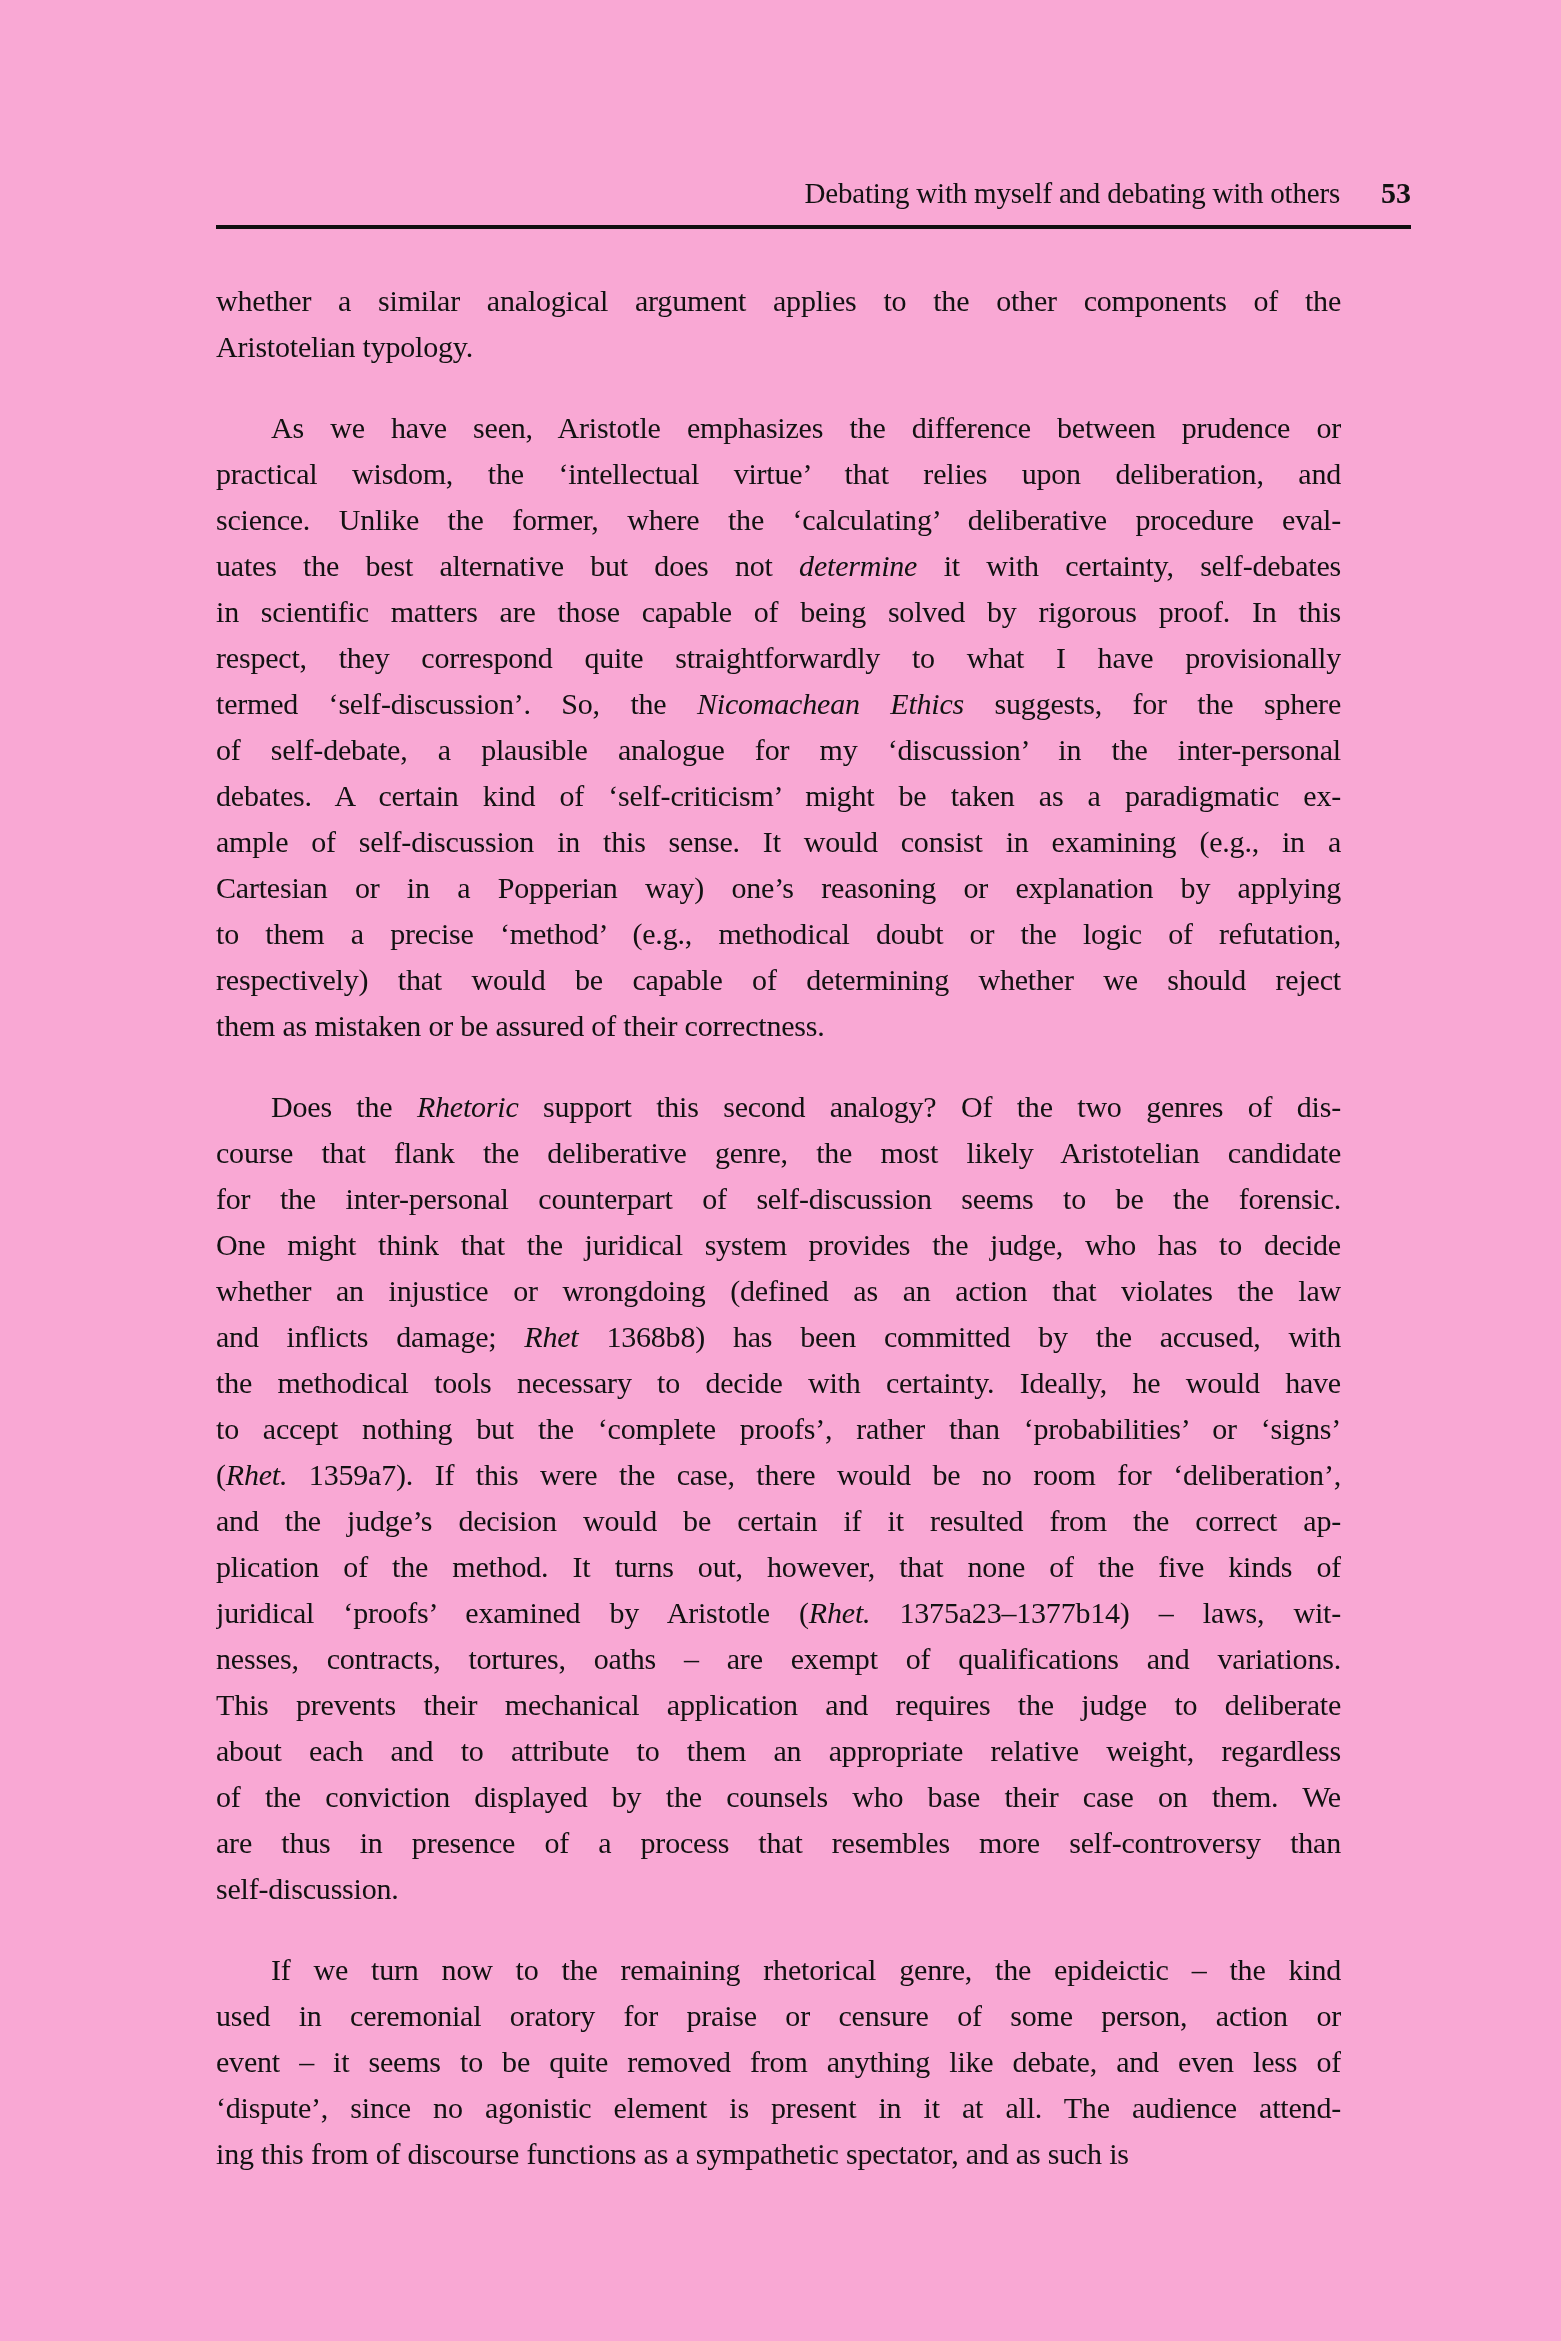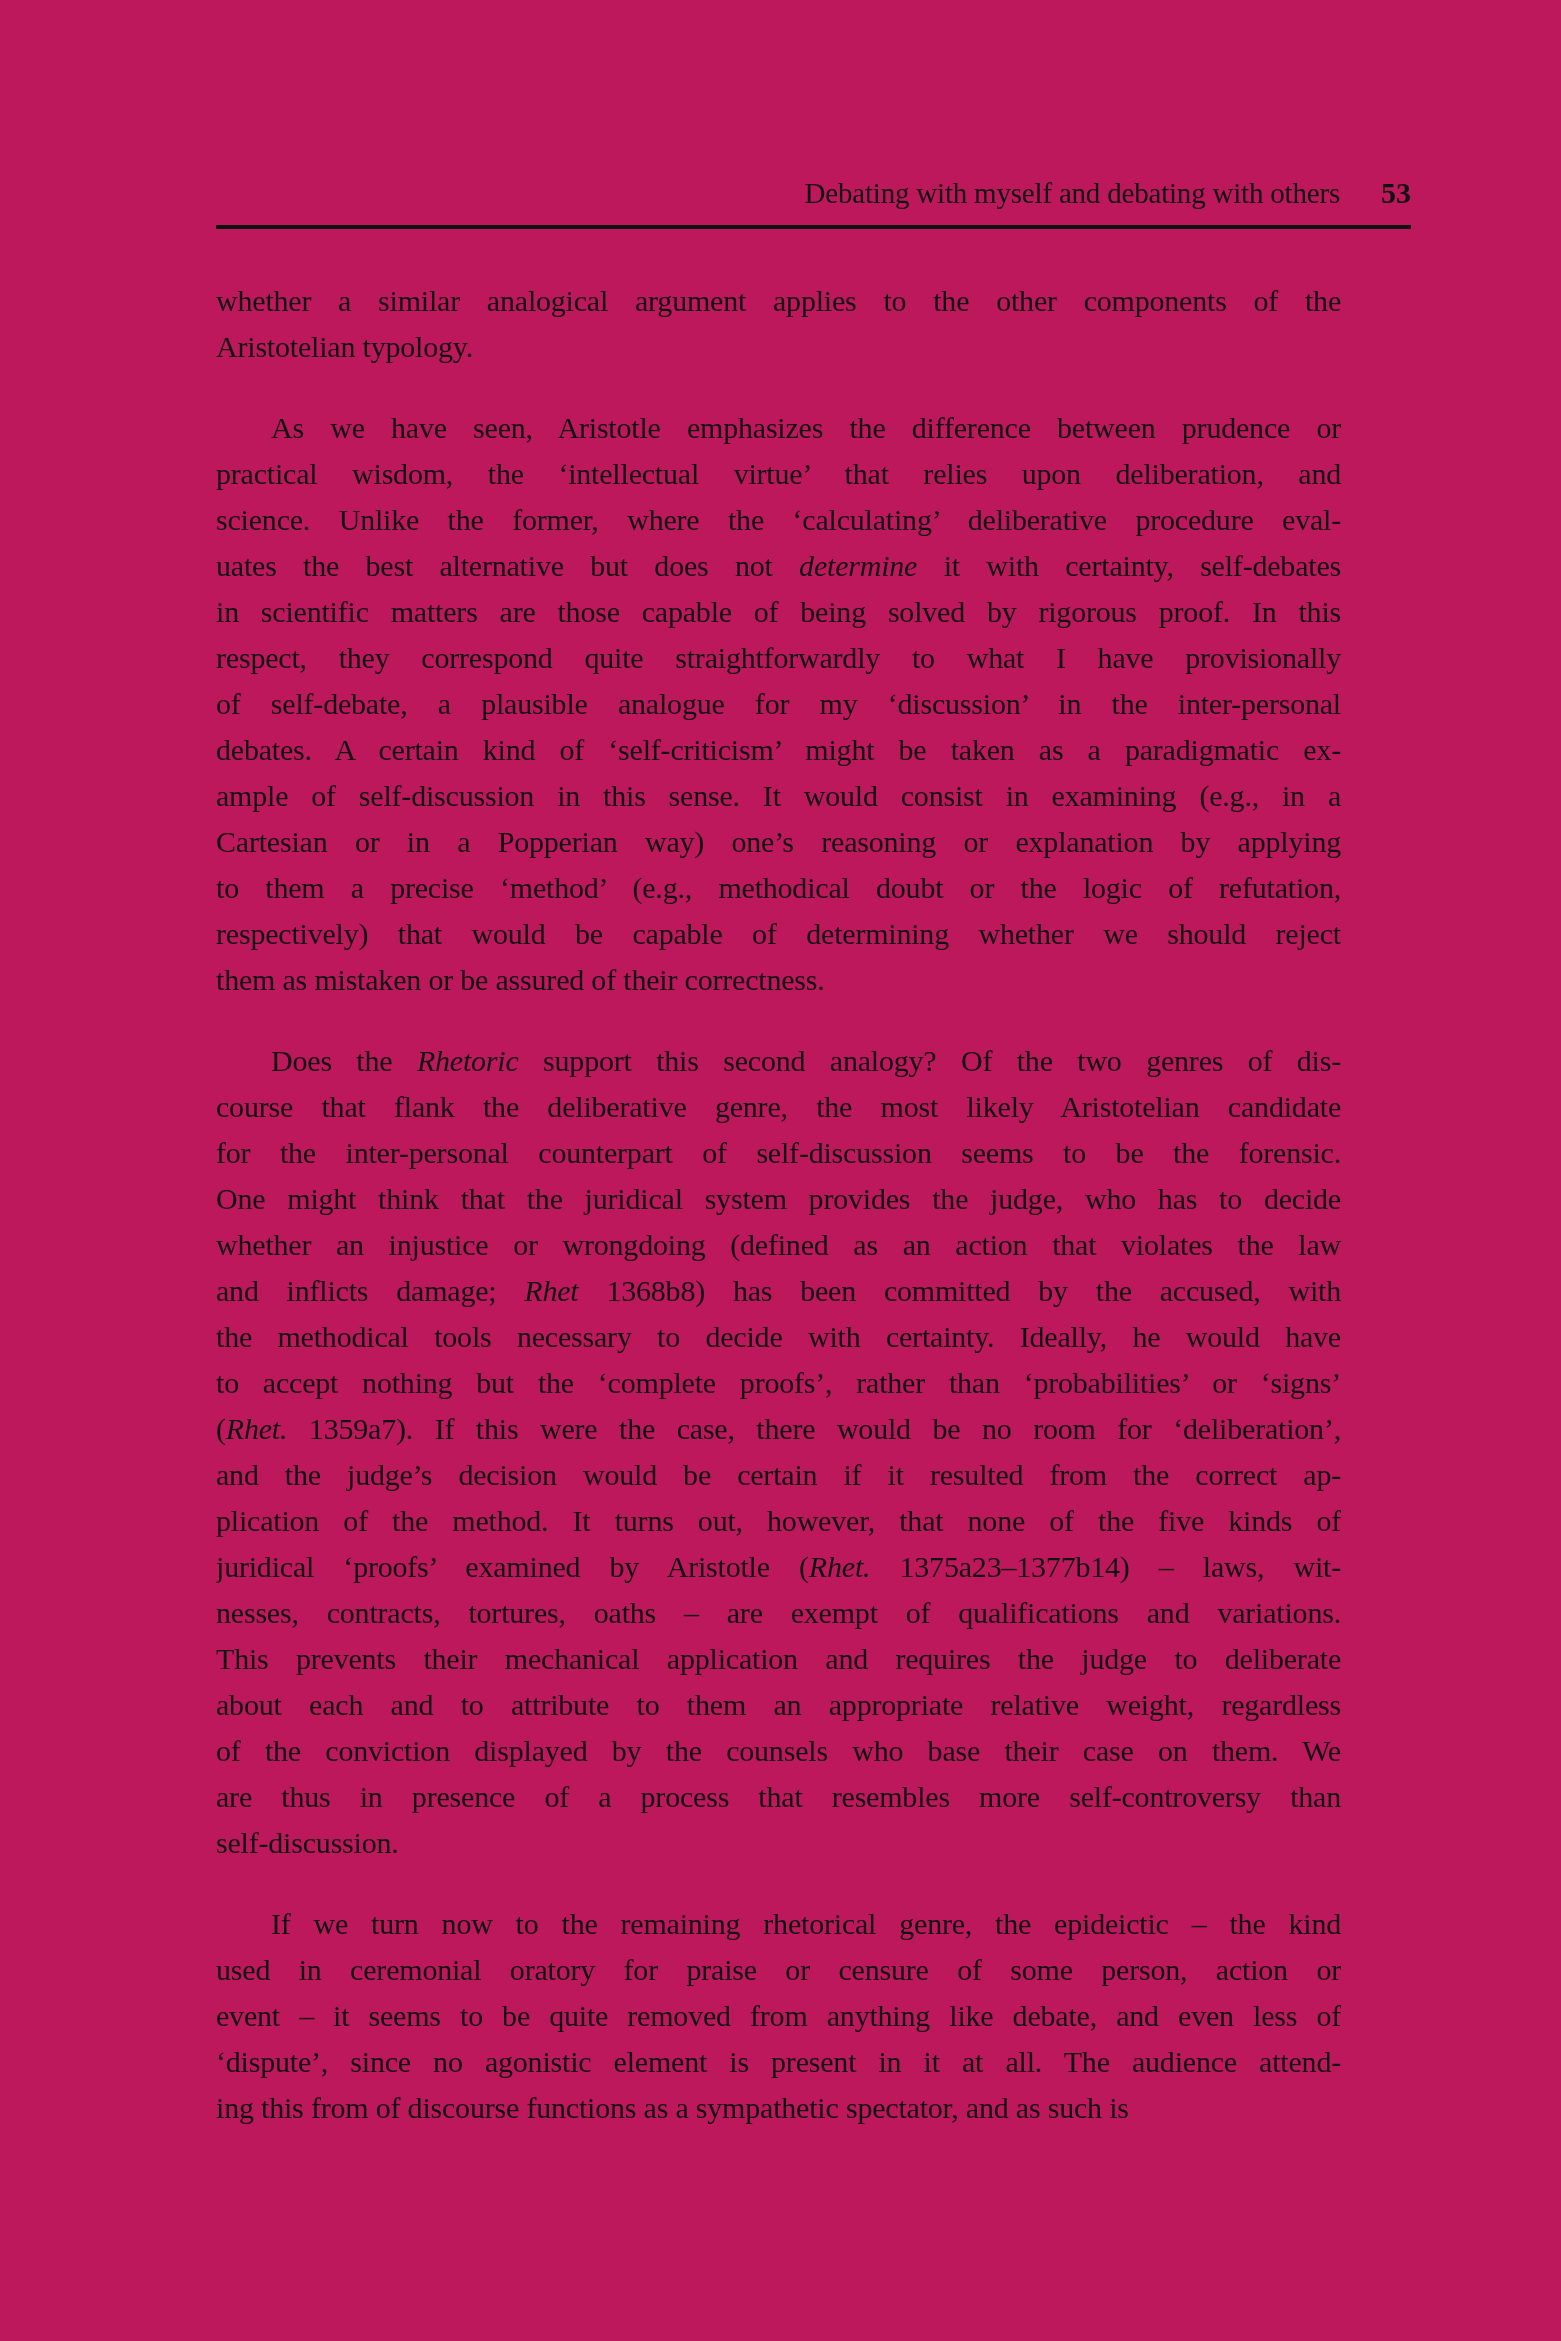--- a/index.html
+++ b/index.html
@@ -4,21 +4,21 @@
 <style>
   html, body {
     margin: 0;
     padding: 0;
     background: #ffffff;
   }
   .page {
     position: relative;
     width: 1561px;
     height: 2342px;
-    background: #be185d;
+    background: #f9a8d4;
     overflow: hidden;
     font-family: "Liberation Serif", "DejaVu Serif", serif;
     color: #121212;
   }
   
   .header-row {
     position: absolute;
     left: 216px;
     top: 176px;
     width: 1195px;
@@ -87,20 +87,21 @@
 
   <div class="body-block">
       <div class="line"><span>whether a similar analogical argument applies to the other components of the</span></div>
       <div class="line last"><span>Aristotelian typology.</span></div>
       <div class="line indent"><span>As we have seen, Aristotle emphasizes the difference between prudence or</span></div>
       <div class="line"><span>practical wisdom, the ‘intellectual virtue’ that relies upon deliberation, and</span></div>
       <div class="line"><span>science. Unlike the former, where the ‘calculating’ deliberative procedure eval-</span></div>
       <div class="line"><span>uates the best alternative but does not </span><i>determine</i><span> it with certainty, self-debates</span></div>
       <div class="line"><span>in scientific matters are those capable of being solved by rigorous proof. In this</span></div>
       <div class="line"><span>respect, they correspond quite straightforwardly to what I have provisionally</span></div>
+      <div class="line"><span>termed ‘self-discussion’. So, the </span><i>Nicomachean Ethics</i><span> suggests, for the sphere</span></div>
       <div class="line"><span>of self-debate, a plausible analogue for my ‘discussion’ in the inter-personal</span></div>
       <div class="line"><span>debates. A certain kind of ‘self-criticism’ might be taken as a paradigmatic ex-</span></div>
       <div class="line"><span>ample of self-discussion in this sense. It would consist in examining (e.g., in a</span></div>
       <div class="line"><span>Cartesian or in a Popperian way) one’s reasoning or explanation by applying</span></div>
       <div class="line"><span>to them a precise ‘method’ (e.g., methodical doubt or the logic of refutation,</span></div>
       <div class="line"><span>respectively) that would be capable of determining whether we should reject</span></div>
       <div class="line last"><span>them as mistaken or be assured of their correctness.</span></div>
       <div class="line indent"><span>Does the </span><i>Rhetoric</i><span> support this second analogy? Of the two genres of dis-</span></div>
       <div class="line"><span>course that flank the deliberative genre, the most likely Aristotelian candidate</span></div>
       <div class="line"><span>for the inter-personal counterpart of self-discussion seems to be the forensic.</span></div>

